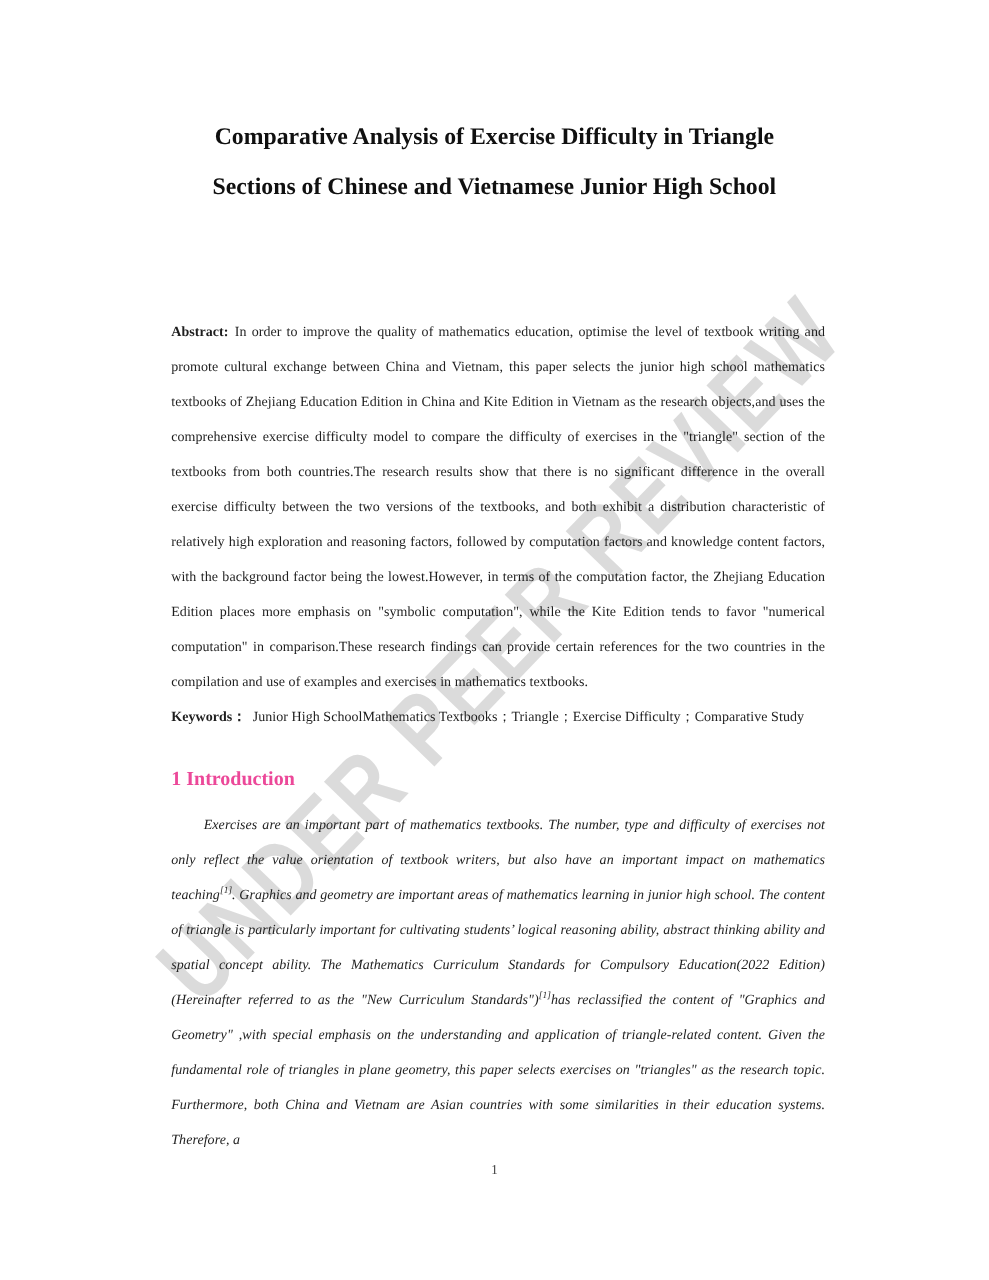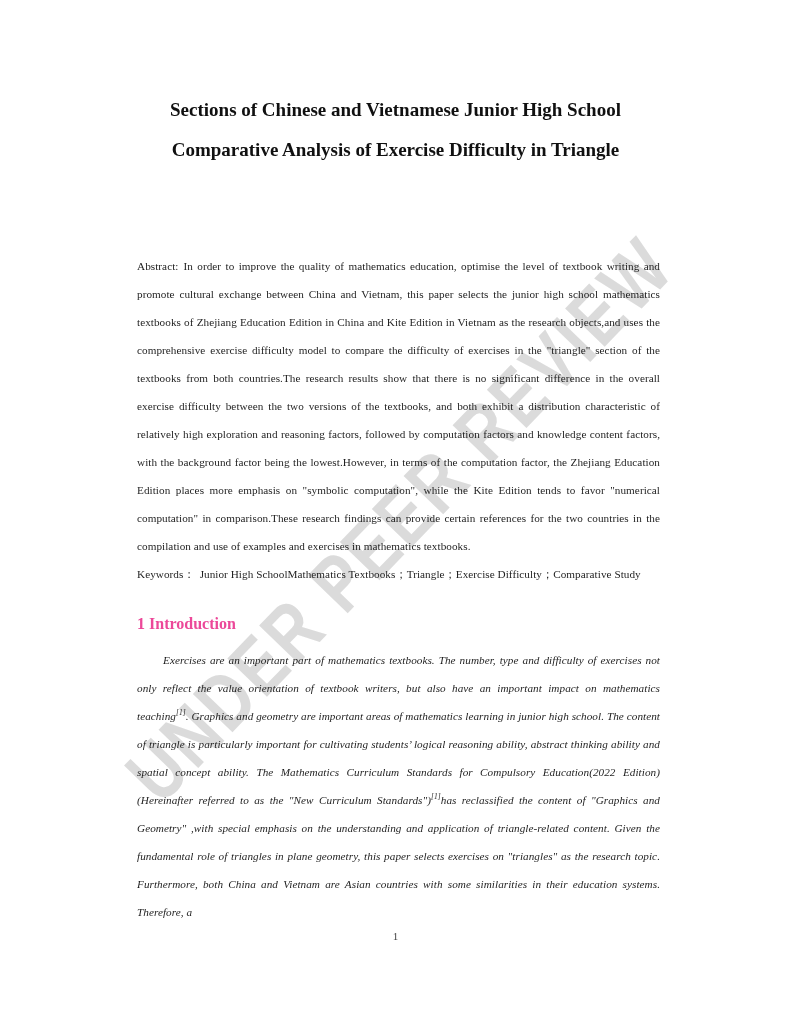--- a/index.html
+++ b/index.html
@@ -49,21 +49,21 @@
     z-index:1;
   }
   p.par{
     margin:0;
     font-size:11.2px;
     line-height:28px;
     text-align:justify;
     color:#1e1e1e;
     letter-spacing:0.05px;
   }
-  .par-label{font-weight:normal;margin-right:5px;}
+  .par-label{font-weight:bold;margin-right:5px;}
   .section-heading{
     margin:24px 0 10px 0;
     font-size:16px;
     font-weight:bold;
     color:#ec4899;
     line-height:24px;
   }
   .intro-par{text-indent:26px;font-style:italic;}
   sup.cite{
     font-size:7.5px;
@@ -81,22 +81,22 @@
   .page-number span{background:#ffffff;padding:0 6px;}
 </style>
 </head>
 <body>
 
 <div class="page">
 
   <div class="watermark" style="color: rgb(198, 198, 198);">UNDER PEER REVIEW</div>
 
   <div class="paper-title">
+    <div>Comparative Analysis of Exercise Difficulty in Triangle</div>
     <div>Sections of Chinese and Vietnamese Junior High School</div>
-    <div>Comparative Analysis of Exercise Difficulty in Triangle</div>
   </div>
 
   <div class="body-col content-layer">
 
     <p class="par"><span class="par-label">Abstract:</span><span>In order to improve the quality of mathematics education, optimise the level of textbook writing and promote cultural exchange between China and Vietnam, this paper selects the junior high school mathematics textbooks of Zhejiang Education Edition in China and Kite Edition in Vietnam as the research objects,and uses the comprehensive exercise difficulty model to compare the difficulty of exercises in the "triangle" section of the textbooks from both countries.The research results show that there is no significant difference in the overall exercise difficulty between the two versions of the textbooks, and both exhibit a distribution characteristic of relatively high exploration and reasoning factors, followed by computation factors and knowledge content factors, with the background factor being the lowest.However, in terms of the computation factor, the Zhejiang Education Edition places more emphasis on "symbolic computation", while the Kite Edition tends to favor "numerical computation" in comparison.These research findings can provide certain references for the two countries in the compilation and use of examples and exercises in mathematics textbooks.</span></p>
 
     <p class="par"><span class="par-label">Keywords：</span><span>Junior High SchoolMathematics Textbooks；Triangle；Exercise Difficulty；Comparative Study</span></p>
 
     <h2 class="section-heading">1 Introduction</h2>
 

